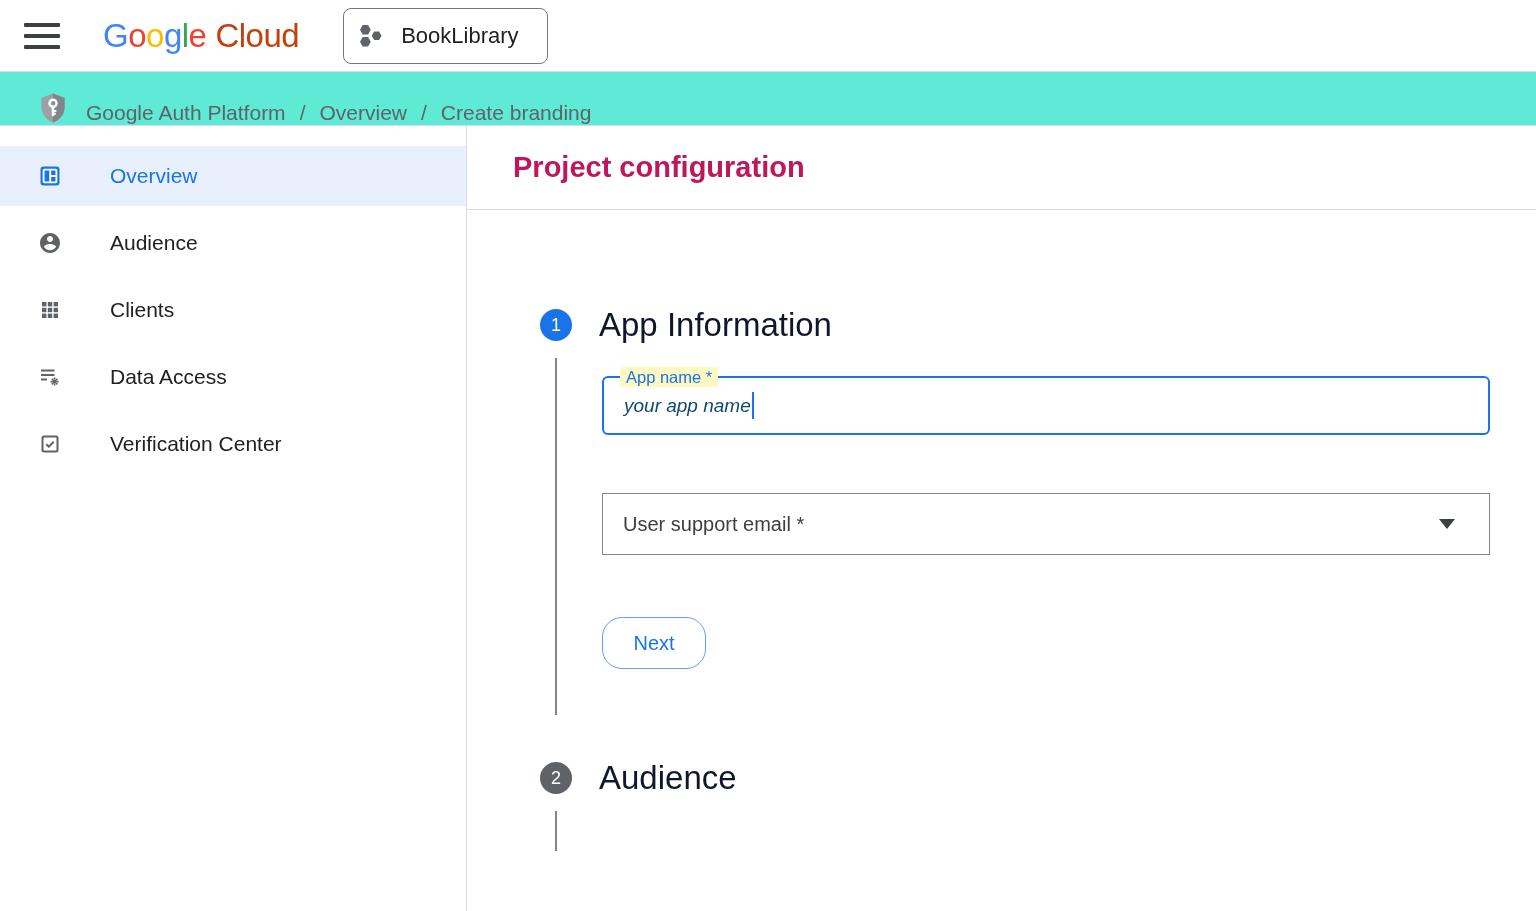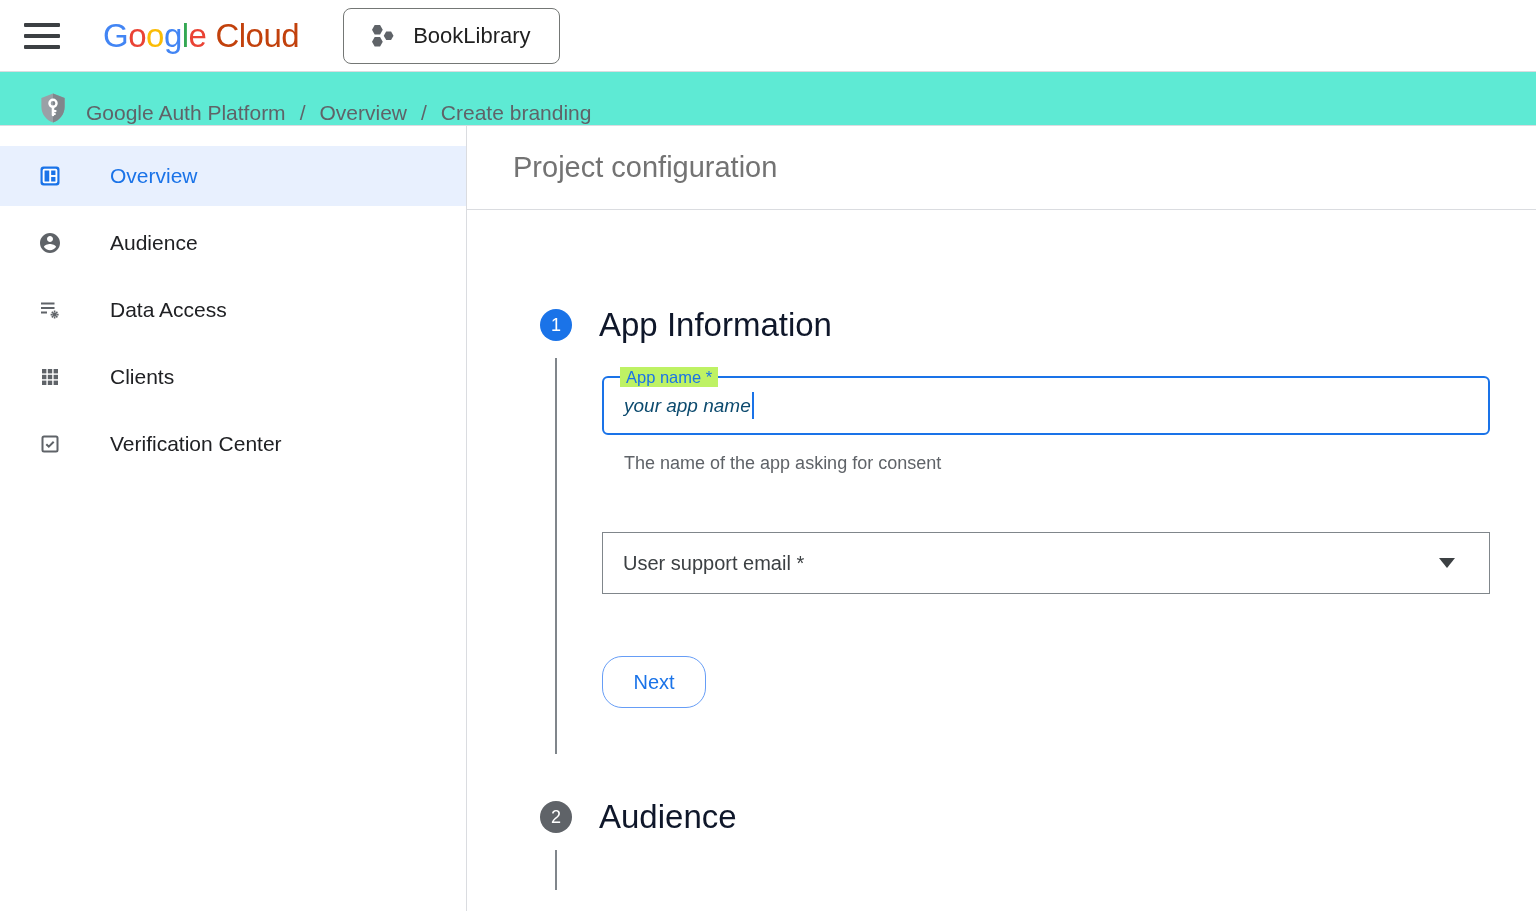--- a/index.html
+++ b/index.html
@@ -38,21 +38,21 @@
   .logo .cloud { margin-left: 9px; font-weight: 400; }
   .project-btn {
     margin-left: 44px;
     height: 56px;
     border: 1px solid #747775;
     border-radius: 8px;
     background: #fff;
     display: flex;
     align-items: center;
     gap: 15px;
-    padding: 0 28px 0 24px;
+    padding: 0 28px 0 12px;
     cursor: pointer;
   }
   .project-btn .label { font-size: 22px; font-weight: 500; color: #1f1f1f; }
 
   
   .crumbbar {
     height: 54px;
     display: flex;
     align-items: flex-end;
     padding-left: 36px;
@@ -90,21 +90,21 @@
 
   
   .main { flex: 1; background: #fff; }
   .main-title-row {
     height: 84px;
     display: flex;
     align-items: center;
     padding-left: 46px;
     border-bottom: 1px solid #dadce0;
   }
-  .main-title { font-size: 29px; font-weight: 400; color: #737373; text-align: center; }
+  .main-title { font-size: 29px; font-weight: 700; color: #be185d; text-align: center; }
 
   .step { margin-left: 73px; }
   .step-1 { margin-top: 95px; }
   .step-2 { margin-top: 43px; }
   .step-header { display: flex; align-items: center; height: 40px; }
   .step-circle {
     width: 32px; height: 32px;
     border-radius: 50%;
     color: #fff;
     font-size: 18px; font-weight: 500;
@@ -128,21 +128,21 @@
     border-radius: 6px;
     display: flex;
     align-items: center;
     padding: 0 20px;
     background: #fff;
     cursor: text;
   }
   .float-label {
     position: absolute;
     top: -11px; left: 16px;
-    background: #bef264;
+    background: #fef9c3;
     padding: 0 6px;
     font-size: 16.5px;
     color: #1a73e8;
     line-height: 20px;
   }
   .field-value { font-size: 19px; color: #0c4a6e; font-style: italic; }
   .caret {
     display: inline-block;
     width: 2px; height: 27px;
     background: #1a73e8;
@@ -267,49 +267,49 @@
       <span class="nav-icon">
         <svg width="24" height="24" viewBox="0 0 24 24" fill="#5f6368">
           <path d="M12 2C6.48 2 2 6.48 2 12s4.48 10 10 10 10-4.48 10-10S17.52 2 12 2zm0 3c1.66 0 3 1.34 3 3s-1.34 3-3 3-3-1.34-3-3 1.34-3 3-3zm0 14.2c-2.5 0-4.71-1.28-6-3.22.03-1.99 4-3.08 6-3.08 1.99 0 5.97 1.09 6 3.08-1.29 1.94-3.5 3.22-6 3.22z"></path>
         </svg>
       </span>
       <span class="nav-label">Audience</span>
     </div>
 
     <div class="nav-item">
       <span class="nav-icon">
-        <svg width="24" height="24" viewBox="0 0 24 24">
-          <path d="M3 5.5h13.5M3 10h13.5M3 14.5h6" stroke="#5f6368" stroke-width="2.2" fill="none"></path>
-          <circle cx="16.6" cy="16.6" r="2" fill="#5f6368"></circle>
-          <path d="M16.6 12.6v2M16.6 18.6v2M12.6 16.6h2M18.6 16.6h2M13.8 13.8l1.4 1.4M18 18l1.4 1.4M19.4 13.8L18 15.2M15.2 18l-1.4 1.4" stroke="#5f6368" stroke-width="1.6"></path>
-        </svg>
-      </span>
-      <span class="nav-label">Data Access</span>
-    </div>
-
-    <div class="nav-item">
-      <span class="nav-icon">
         <svg width="24" height="24" viewBox="0 0 24 24" fill="#5f6368">
           <rect x="4" y="4" width="4.4" height="4.4"></rect>
             <rect x="9.8" y="4" width="4.4" height="4.4"></rect>
             <rect x="15.6" y="4" width="4.4" height="4.4"></rect>
           <rect x="4" y="9.8" width="4.4" height="4.4"></rect>
             <rect x="9.8" y="9.8" width="4.4" height="4.4"></rect>
             <rect x="15.6" y="9.8" width="4.4" height="4.4"></rect>
           <rect x="4" y="15.6" width="4.4" height="4.4"></rect>
             <rect x="9.8" y="15.6" width="4.4" height="4.4"></rect>
             <rect x="15.6" y="15.6" width="4.4" height="4.4"></rect>
         </svg>
       </span>
       <span class="nav-label">Clients</span>
     </div>
 
     <div class="nav-item">
       <span class="nav-icon">
         <svg width="24" height="24" viewBox="0 0 24 24">
+          <path d="M3 5.5h13.5M3 10h13.5M3 14.5h6" stroke="#5f6368" stroke-width="2.2" fill="none"></path>
+          <circle cx="16.6" cy="16.6" r="2" fill="#5f6368"></circle>
+          <path d="M16.6 12.6v2M16.6 18.6v2M12.6 16.6h2M18.6 16.6h2M13.8 13.8l1.4 1.4M18 18l1.4 1.4M19.4 13.8L18 15.2M15.2 18l-1.4 1.4" stroke="#5f6368" stroke-width="1.6"></path>
+        </svg>
+      </span>
+      <span class="nav-label">Data Access</span>
+    </div>
+
+    <div class="nav-item">
+      <span class="nav-icon">
+        <svg width="24" height="24" viewBox="0 0 24 24">
           <rect x="4.5" y="4.5" width="15" height="15" rx="1.5" fill="none" stroke="#5f6368" stroke-width="2"></rect>
           <path d="M8.3 12.2l2.5 2.5 4.9-4.9" fill="none" stroke="#5f6368" stroke-width="2"></path>
         </svg>
       </span>
       <span class="nav-label">Verification Center</span>
     </div>
   </aside>
 
   <main class="main">
 
@@ -323,21 +323,20 @@
         <h2 class="step-title">App Information</h2>
       </div>
 
       <div class="step-body">
 
         <div class="text-field">
           <span class="float-label">App name *</span>
           <span class="field-value">your app name</span>
           <span class="caret"></span>
         </div>
-        <div class="helper-text">The name of the app asking for consent</div>
 
         <div class="select-field">
           <span class="select-label">User support email *</span>
           <span class="dd-arrow"></span>
         </div>
 
         <button class="next-btn">Next</button>
       </div>
     </section>
 

